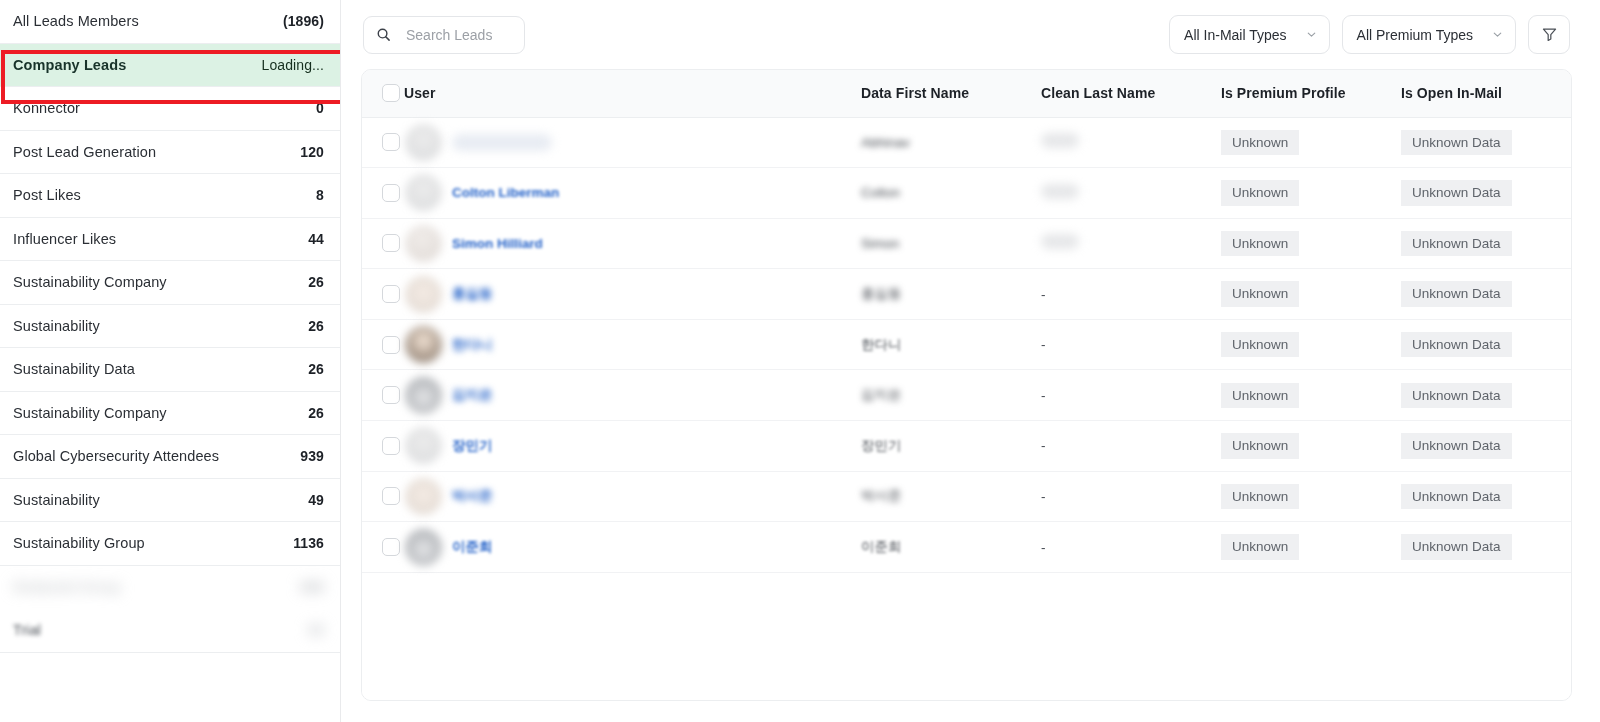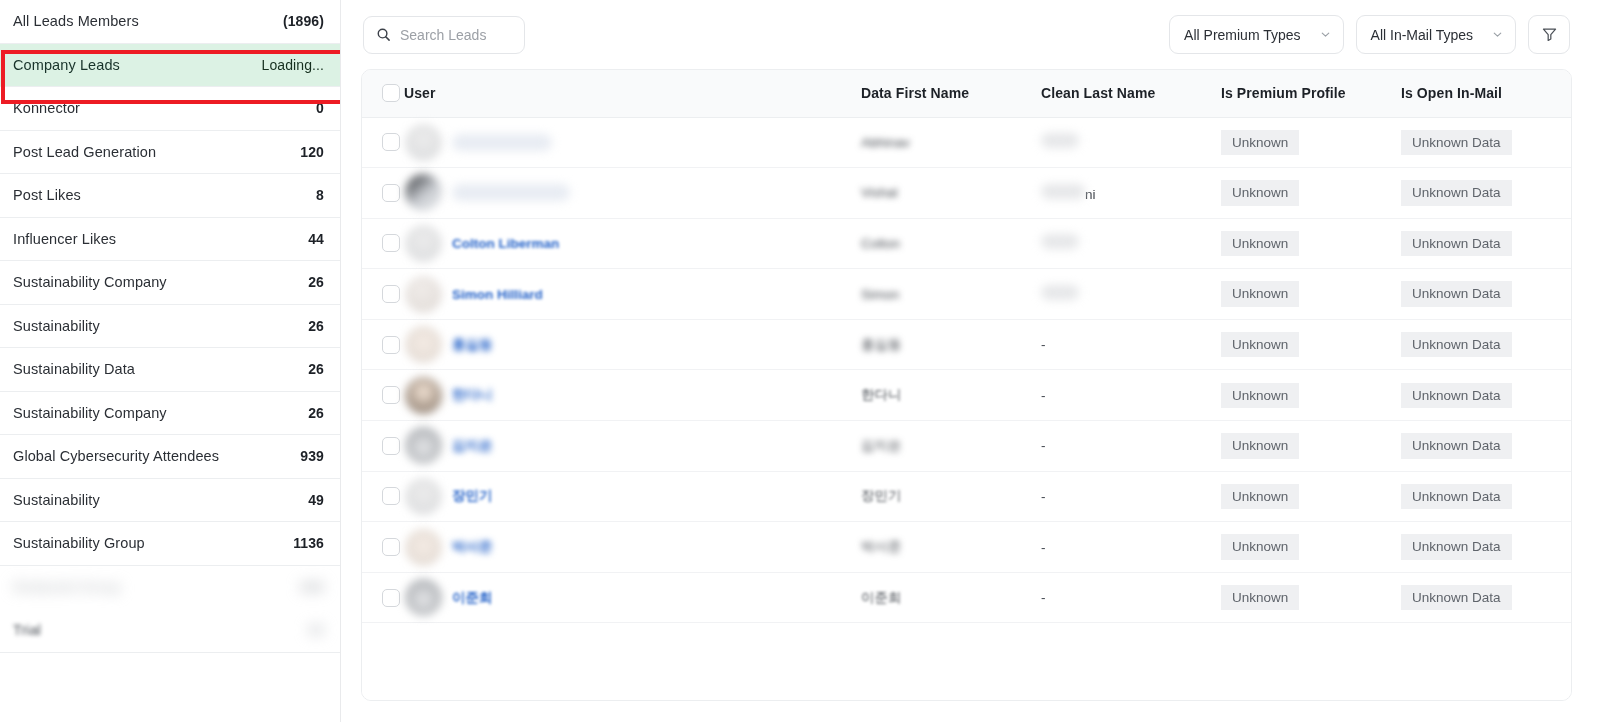--- a/index.html
+++ b/index.html
@@ -26,21 +26,21 @@
     padding: 0 16px 0 13px;
     border-bottom: 1px solid #eceef0;
     font-size: 14.5px;
     color: #2b2f35;
     letter-spacing: .1px;
     background: #ffffff;
   }
   .side-row .s-label { white-space: nowrap; overflow: hidden; text-overflow: ellipsis; }
   .side-row .s-count { font-weight: 700; color: #1d2127; font-size: 14px; padding-left: 10px; }
   .side-row.is-active { background: #dcf2e4; }
-  .side-row.is-active .s-label { color: #18332a; font-weight: 400; }
+  .side-row.is-active .s-label { color: #18332a; font-weight: 700; }
   .side-row.is-active .s-count { color: #16301f; font-weight: 400; text-align: center; }
   .side-row.blurred { border-bottom: none; }
   .side-row.blurred .s-label,
   .side-row.blurred .s-count { filter: blur(7px); color: #b9bcc0; }
   .side-row.blurred2 .s-label { filter: blur(2.2px); color: #4a4f56; }
   .side-row.blurred2 .s-count { filter: blur(7px); color: #c3c6ca; }
 
   
   .red-box {
     position: absolute;
@@ -65,21 +65,21 @@
     display: flex; align-items: center;
     gap: 12px;
     padding: 0 2px;
   }
   .search-box {
     width: 162px; height: 38px;
     border: 1px solid #e4e6e9;
     border-radius: 9px;
     background: #fff;
     display: flex; align-items: center;
-    gap: 9px;
+    gap: 15px;
     padding: 0 12px;
   }
   .search-box .ph { color: #9ca0a6; font-size: 14px; }
   .ico { display: inline-flex; align-items: center; justify-content: center; }
   .spacer { flex: 1 1 auto; }
   .select {
     height: 39px; min-width: 152px;
     border: 1px solid #e4e6e9;
     border-radius: 9px; background: #fff;
     display: flex; align-items: center; justify-content: space-between;
@@ -253,30 +253,30 @@
             <circle cx="7" cy="7" r="4.6" stroke="#3c4149" stroke-width="1.5"></circle>
             <line x1="10.4" y1="10.4" x2="14" y2="14" stroke="#3c4149" stroke-width="1.6" stroke-linecap="round"></line>
           </svg>
         </span>
         <span class="ph">Search Leads</span>
       </div>
 
       <div class="spacer"></div>
 
       <div class="select">
-        <span>All Premium Types</span>
+        <span>All In-Mail Types</span>
         <span class="ico chev">
           <svg width="13" height="13" viewBox="0 0 16 16" fill="none">
             <path d="M4 6.2 8 10l4-3.8" stroke="#9aa0a6" stroke-width="1.4" stroke-linecap="round" stroke-linejoin="round"></path>
           </svg>
         </span>
       </div>
 
       <div class="select">
-        <span>All In-Mail Types</span>
+        <span>All Premium Types</span>
         <span class="ico chev">
           <svg width="13" height="13" viewBox="0 0 16 16" fill="none">
             <path d="M4 6.2 8 10l4-3.8" stroke="#9aa0a6" stroke-width="1.4" stroke-linecap="round" stroke-linejoin="round"></path>
           </svg>
         </span>
       </div>
 
       <div class="filter-btn">
         <span class="ico">
           <svg width="17" height="17" viewBox="0 0 18 18" fill="none">
@@ -315,35 +315,20 @@
               <td class="col-last"><span class="blur-pill" style="width: 38px; height: 15px; background: rgb(230, 231, 233);"></span></td>
               <td class="col-prem"><span class="badge">Unknown</span></td>
               <td class="col-mail"><span class="badge">Unknown Data</span></td>
             </tr>
             <tr>
               <td class="col-check">
                 <span class="cb"></span>
               </td>
               <td class="col-user">
                 <div class="user-cell">
-                  <span class="avatar tone-b"></span>
-                  <span class="blur-pill" style="width: 118px; height: 17px;"></span>
-                </div>
-              </td>
-              <td class="col-first"><span class="cell-txt bl-med">Vishal</span></td>
-              <td class="col-last"><span class="blur-pill" style="width: 44px; height: 15px; background: rgb(230, 231, 233);"></span><span class="cell-txt">ni</span></td>
-              <td class="col-prem"><span class="badge">Unknown</span></td>
-              <td class="col-mail"><span class="badge">Unknown Data</span></td>
-            </tr>
-            <tr>
-              <td class="col-check">
-                <span class="cb"></span>
-              </td>
-              <td class="col-user">
-                <div class="user-cell">
                   <span class="avatar tone-a"></span>
                   <a class="uname bl-light">Colton Liberman</a>
                 </div>
               </td>
               <td class="col-first"><span class="cell-txt bl-med">Colton</span></td>
               <td class="col-last"><span class="blur-pill" style="width: 38px; height: 15px; background: rgb(230, 231, 233);"></span></td>
               <td class="col-prem"><span class="badge">Unknown</span></td>
               <td class="col-mail"><span class="badge">Unknown Data</span></td>
             </tr>
             <tr>

